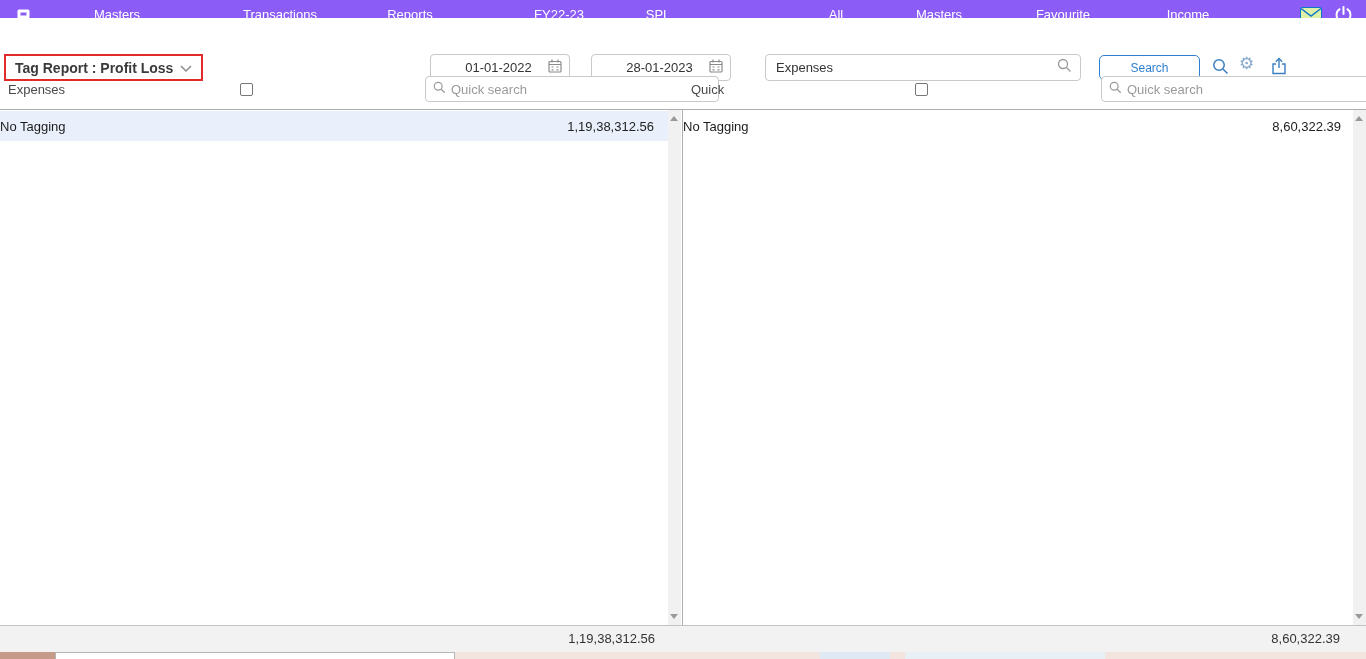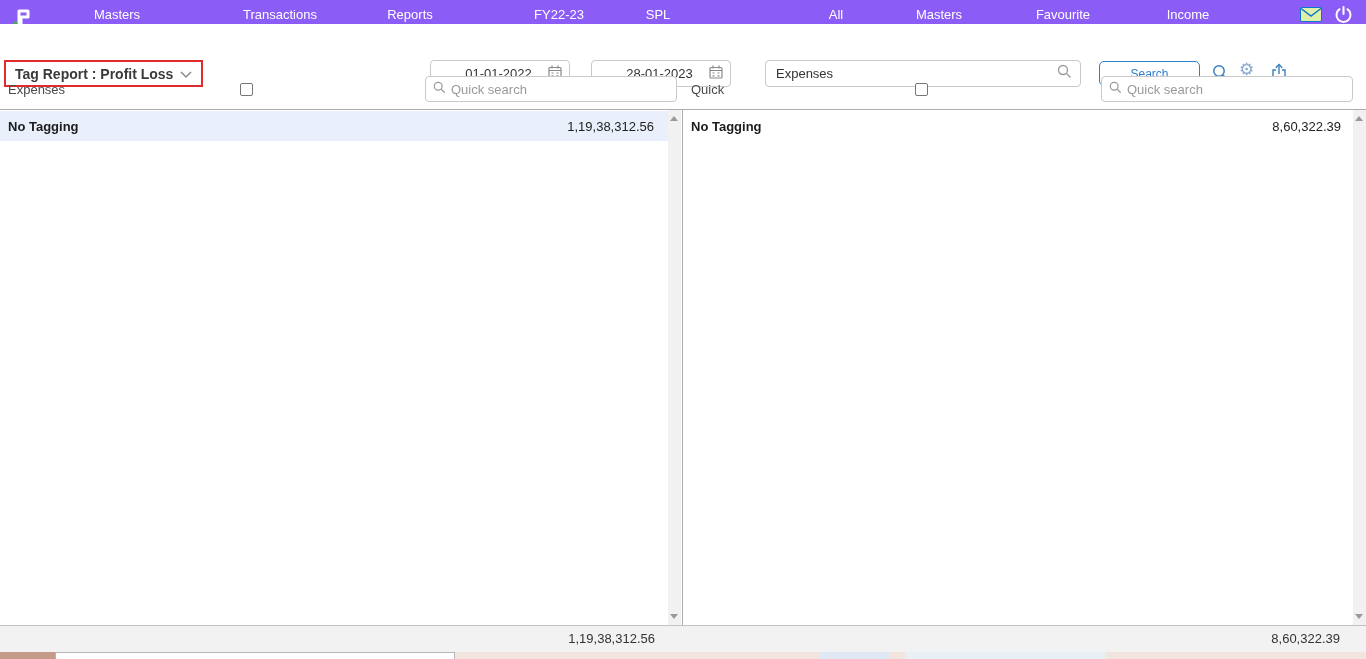--- a/index.html
+++ b/index.html
@@ -8,21 +8,21 @@
   .app { position:absolute; top:0; left:0; width:1366px; height:659px; background:#fff; }
 
   
   .nav { position:absolute; top:0; left:0; width:100%; height:41px; background:#8b5cf6; }
   .nav-logo { position:absolute; left:10px; top:2px; width:26px; height:26px; cursor:pointer; }
   .nav-item { position:absolute; top:0; height:29px; line-height:29px; transform:translateX(-50%);
               color:#fff; font-size:13px; cursor:pointer; white-space:nowrap; }
   .nav-icon { position:absolute; top:5px; cursor:pointer; }
 
   
-  .toolbar { position:absolute; top:24px; left:0; width:100%; height:41px; background:#fff; }
+  .toolbar { position:absolute; top:18px; left:0; width:100%; height:41px; background:#fff; }
   .report-selector { position:absolute; left:4px; top:36px; height:27px; border:2px solid #e02b2b;
                      background:#fff; display:flex; align-items:center; padding:0 9px; cursor:pointer; }
   .report-selector .label { font-size:14px; font-weight:bold; color:#3a3a3a; margin-right:7px; white-space:nowrap; }
   .input-wrap { position:absolute; top:36px; height:27px; border:1px solid #c9c9c9; border-radius:4px;
                 background:#fff; display:flex; align-items:center; overflow:hidden; }
   .input-wrap input { border:none; outline:none; background:transparent; font-family:"Liberation Sans",sans-serif;
                       font-size:13px; color:#333; width:100%; height:100%; }
   .date-wrap { width:140px; }
   .date-wrap input { text-align:center; padding-left:18px; }
   .date-wrap .cal { margin-right:7px; flex:0 0 auto; }
@@ -32,29 +32,29 @@
   .search-btn { position:absolute; left:1099px; top:37px; width:101px; height:25px; background:#fff;
                 border:1px solid #2f7fd0; border-radius:5px; color:#2f7fd0; font-size:12px;
                 font-family:"Liberation Sans",sans-serif; cursor:pointer; }
   .tb-icon { position:absolute; top:40px; cursor:pointer; }
   .gear-glyph { position:absolute; top:36px; font-size:17px; color:#86a9cc; cursor:pointer; line-height:20px; }
 
   
   .panel-title { position:absolute; top:82px; font-size:13px; color:#4a4a4a; }
   .checkbox { position:absolute; top:83px; width:13px; height:13px; border:1px solid #767676;
               border-radius:2px; background:#fff; cursor:pointer; }
-  .qs-wrap { top:76px; width:252px; height:26px; }
+  .qs-wrap { top:76px; width:294px; height:26px; }
   .qs-wrap .mag { margin:0 5px 0 7px; flex:0 0 auto; }
   .qs-wrap input::placeholder { color:#9a9a9a; }
 
   
   .content-border { position:absolute; top:109px; left:0; width:1366px; height:1px; background:#adadad; }
   .divider-v { position:absolute; left:682px; top:110px; height:515px; width:1px; background:#adadad; }
   .row { position:absolute; height:30px; display:flex; align-items:center; cursor:pointer; }
-  .row .row-label { font-size:13px; font-weight:bold; color:#1c1c1c; padding-left:8px; }
+  .row .row-label { font-size:13px; font-weight:normal; color:#1c1c1c; }
   .row .row-value { position:absolute; right:14px; font-size:13px; color:#222; }
   .row-left { left:0; top:111px; width:668px; background:#e9effb; }
   .row-right { left:683px; top:111px; width:670px; background:#fff; }
   .row-right .row-value { right:12px; }
 
   
   .scrollbar { position:absolute; top:110px; width:13px; height:515px; background:#f1f1f1; }
   .sb-arrow { position:absolute; left:2px; width:0; height:0; border-left:4px solid transparent;
               border-right:4px solid transparent; cursor:pointer; }
   .sb-up { top:6px; border-bottom:5px solid #999; }

